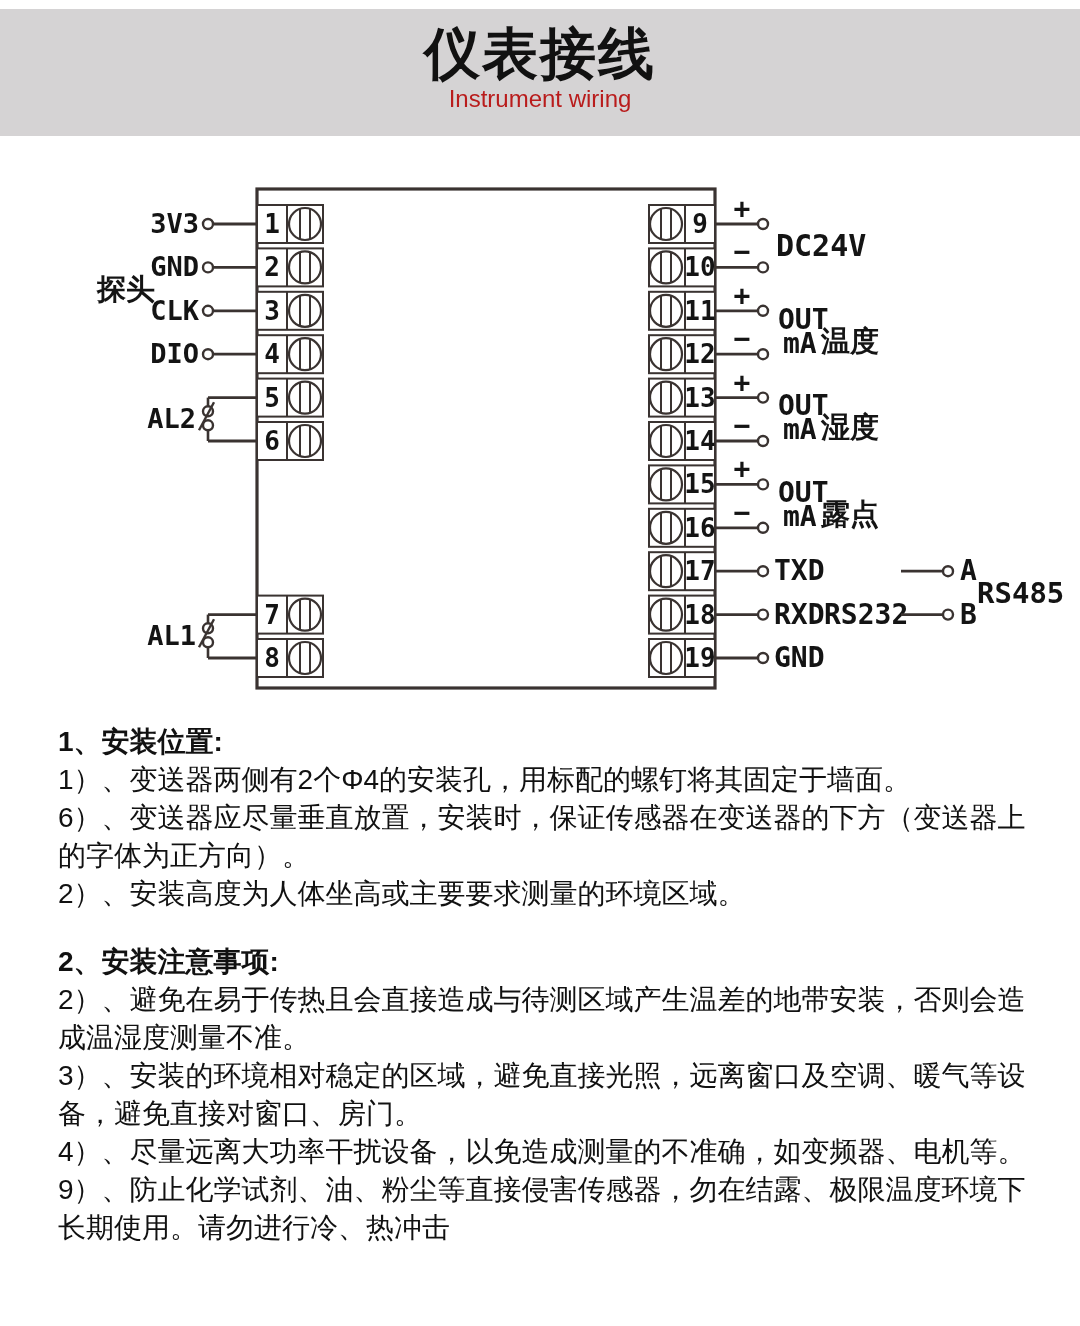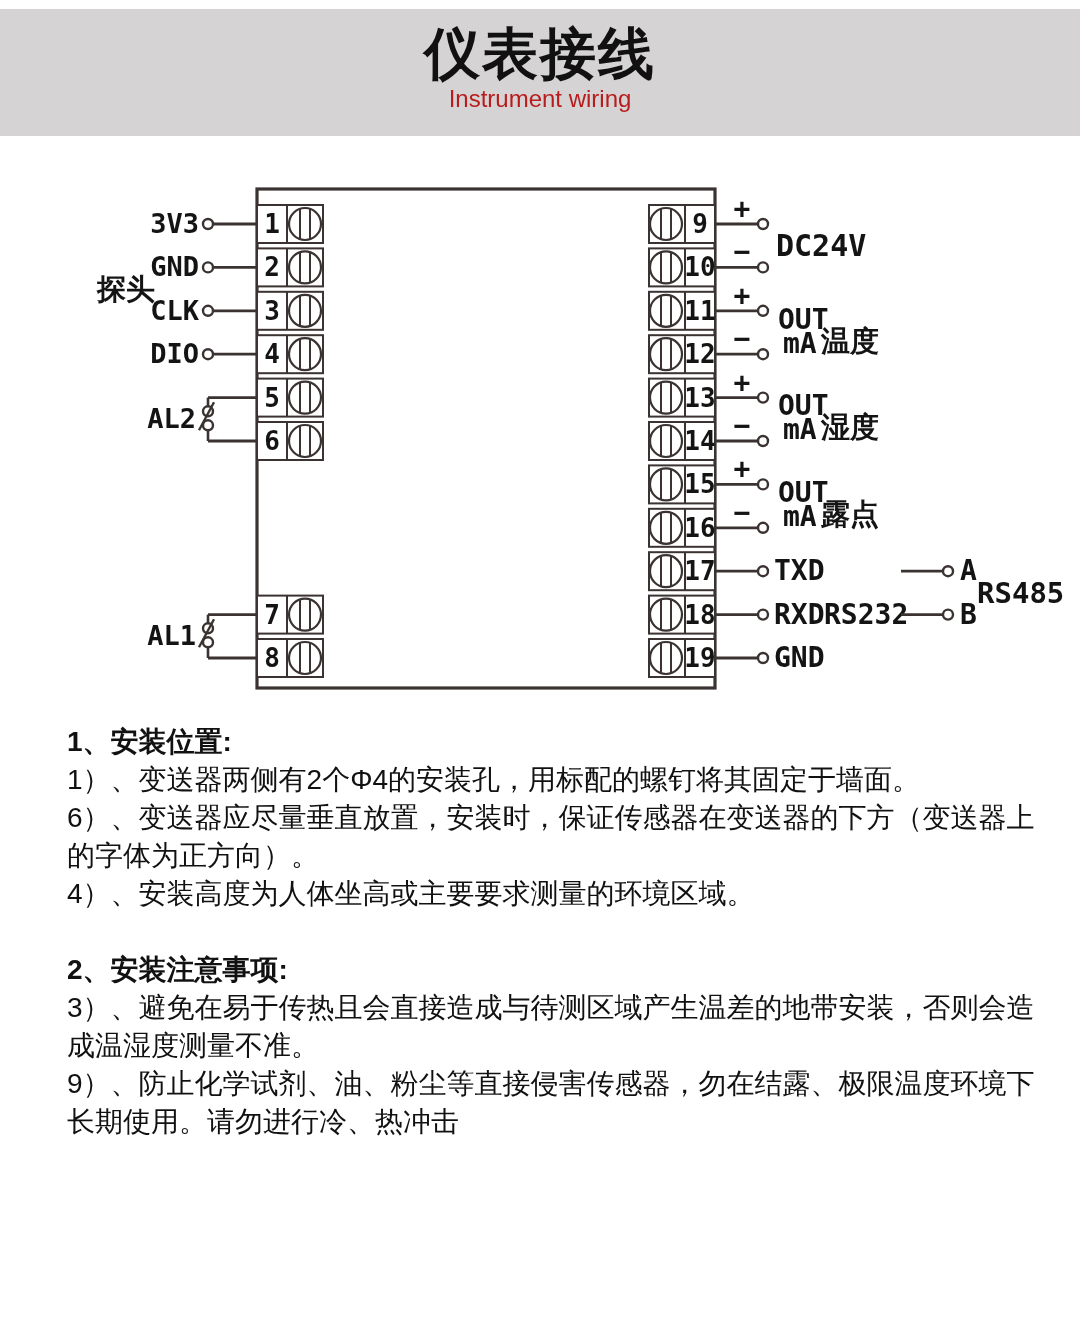--- a/index.html
+++ b/index.html
@@ -3,23 +3,23 @@
 <meta charset="utf-8">
 <style>
   html,body{margin:0;padding:0;background:#ffffff;}
   .page{position:relative;width:1080px;height:1326px;background:#ffffff;overflow:hidden;
         font-family:"Liberation Sans",sans-serif;color:#141414;}
   .header-band{position:absolute;top:9px;left:0;width:1080px;height:127px;background:#d5d3d4;text-align:center;}
   .page-title{margin:0;padding-top:15px;font-size:56px;line-height:60px;font-weight:bold;color:#111111;
               letter-spacing:2px;}
   .page-subtitle{margin:0;font-size:24px;line-height:30px;color:#b91c1c;}
   .diagram-svg{position:absolute;top:180px;left:0;width:1080px;height:530px;}
-  .sections{position:absolute;top:723px;left:67px;width:990px;font-size:28px;line-height:38px;
+  .sections{position:absolute;top:723px;left:58px;width:990px;font-size:28px;line-height:38px;
             font-weight:bold;color:#111111;}
-  .section + .section{margin-top:38px;}
+  .section + .section{margin-top:30px;}
   .section-heading{font-weight:bold;}
   .instruction-line{font-weight:normal;}
   text{font-weight:bold;}
 </style>
 </head>
 <body>
 
 <div class="page">
 
   <div class="header-band" style="background: rgb(213, 211, 212);">
@@ -224,25 +224,27 @@
       <text x="960" y="623.5999999999999" fill="#141414" font-size="28" font-family="&quot;DejaVu Sans Mono&quot;,monospace" text-anchor="start" font-weight="bold">B</text>
       <text x="977" y="602.9" fill="#141414" font-size="29" font-family="&quot;DejaVu Sans Mono&quot;,monospace" text-anchor="start" font-weight="bold">RS485</text>
     </svg>
 
   <div class="sections">
     <div class="section">
       <div class="section-heading">1、安装位置:</div>
       <div>
           <div class="instruction-line">1）、变送器两侧有2个Φ4的安装孔，用标配的螺钉将其固定于墙面。</div>
           <div class="instruction-line">6）、变送器应尽量垂直放置，安装时，保证传感器在变送器的下方（变送器上的字体为正方向）。</div>
-          <div class="instruction-line">4）、安装高度为人体坐高或主要要求测量的环境区域。</div>
+          <div class="instruction-line">2）、安装高度为人体坐高或主要要求测量的环境区域。</div>
         </div>
     </div>
     <div class="section">
       <div class="section-heading">2、安装注意事项:</div>
       <div>
-          <div class="instruction-line">3）、避免在易于传热且会直接造成与待测区域产生温差的地带安装，否则会造成温湿度测量不准。</div>
+          <div class="instruction-line">2）、避免在易于传热且会直接造成与待测区域产生温差的地带安装，否则会造成温湿度测量不准。</div>
+          <div class="instruction-line">3）、安装的环境相对稳定的区域，避免直接光照，远离窗口及空调、暖气等设备，避免直接对窗口、房门。</div>
+          <div class="instruction-line">4）、尽量远离大功率干扰设备，以免造成测量的不准确，如变频器、电机等。</div>
           <div class="instruction-line">9）、防止化学试剂、油、粉尘等直接侵害传感器，勿在结露、极限温度环境下长期使用。请勿进行冷、热冲击</div>
         </div>
     </div>
   </div>
 
 </div>
 
 </body></html>

